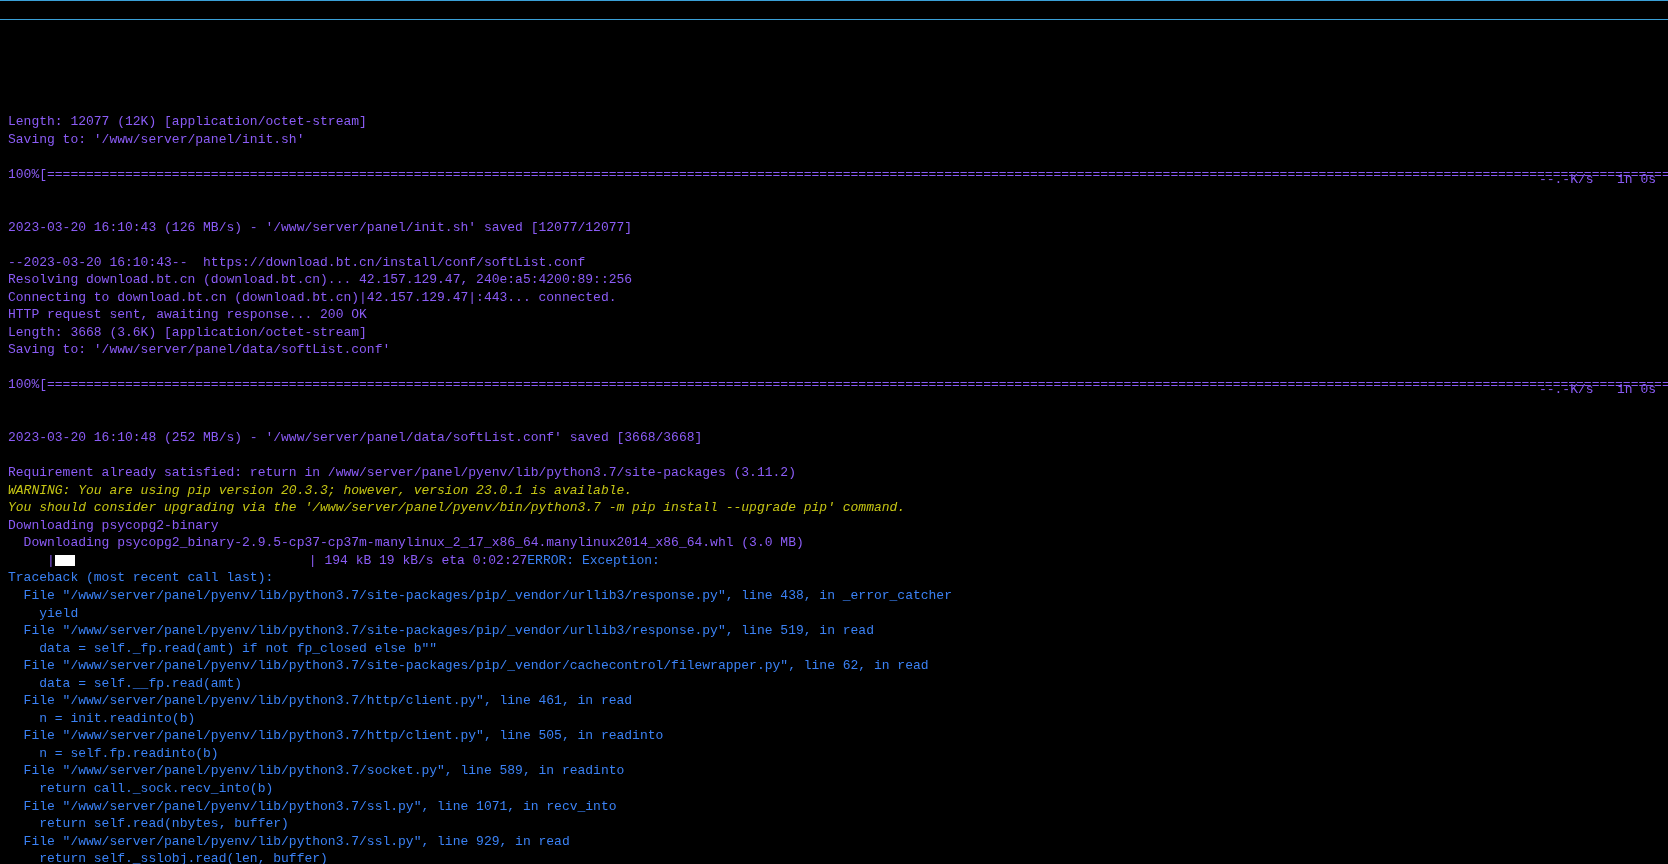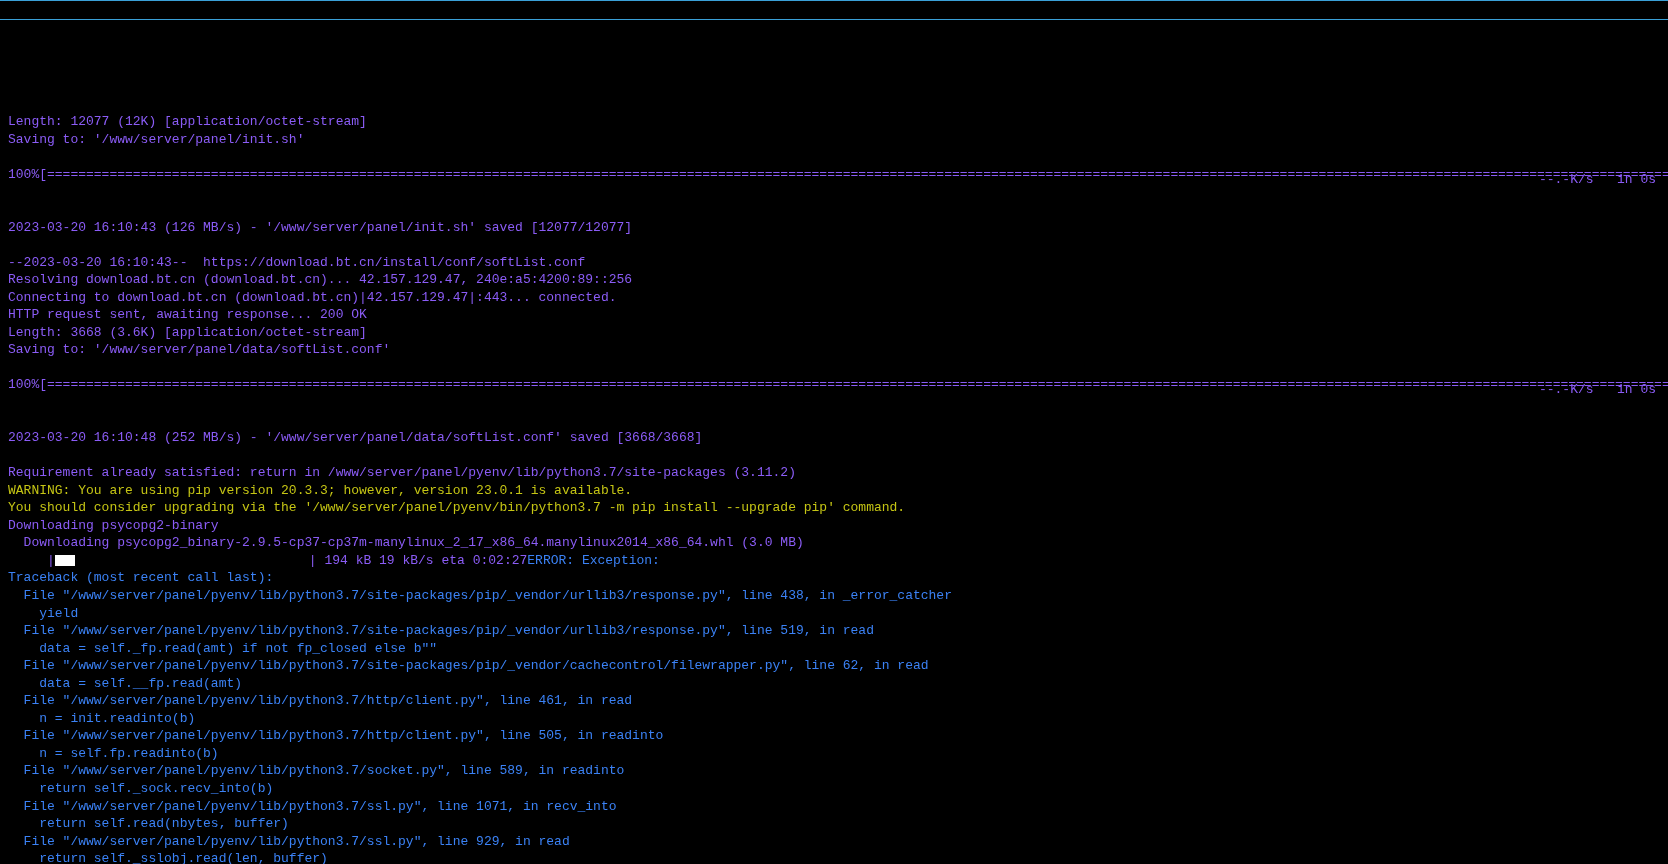--- a/index.html
+++ b/index.html
@@ -13,21 +13,21 @@
     width: 1668px;
     height: 864px;
     overflow: hidden;
     white-space: pre;
     border-top: 1px solid #3a9fd6;
   }
   .terminal {
     padding: 6px 8px 8px 8px;
   }
   .w { color: #8b5cf6; }                
-  .y { color: #c5c514; }                
+  .y { color: #c5c514; font-style: italic; }                
   .r { color: #3b82f6; }                
   .progress-cell { display: inline-block; background: #ffffff; color: #ffffff; width: 20px; height: 11px; vertical-align: middle; }
   .row { display:block; position:relative; height: 17.5px; }
   .right-part { position:absolute; right:4px; top:5px; }
 </style>
 </head>
 <body>
 
 
 
@@ -61,21 +61,21 @@
 <span class="r">    yield</span>
 <span class="r">  File "/www/server/panel/pyenv/lib/python3.7/site-packages/pip/_vendor/urllib3/response.py", line 519, in read</span>
 <span class="r">    data = self._fp.read(amt) if not fp_closed else b""</span>
 <span class="r">  File "/www/server/panel/pyenv/lib/python3.7/site-packages/pip/_vendor/cachecontrol/filewrapper.py", line 62, in read</span>
 <span class="r">    data = self.__fp.read(amt)</span>
 <span class="r">  File "/www/server/panel/pyenv/lib/python3.7/http/client.py", line 461, in read</span>
 <span class="r">    n = init.readinto(b)</span>
 <span class="r">  File "/www/server/panel/pyenv/lib/python3.7/http/client.py", line 505, in readinto</span>
 <span class="r">    n = self.fp.readinto(b)</span>
 <span class="r">  File "/www/server/panel/pyenv/lib/python3.7/socket.py", line 589, in readinto</span>
-<span class="r">    return self._sock.recv_into(b)</span>
+<span class="r">    return call._sock.recv_into(b)</span>
 <span class="r">  File "/www/server/panel/pyenv/lib/python3.7/ssl.py", line 1071, in recv_into</span>
 <span class="r">    return self.read(nbytes, buffer)</span>
 <span class="r">  File "/www/server/panel/pyenv/lib/python3.7/ssl.py", line 929, in read</span>
 <span class="r">    return self._sslobj.read(len, buffer)</span>
 
 
 
 
 
 

